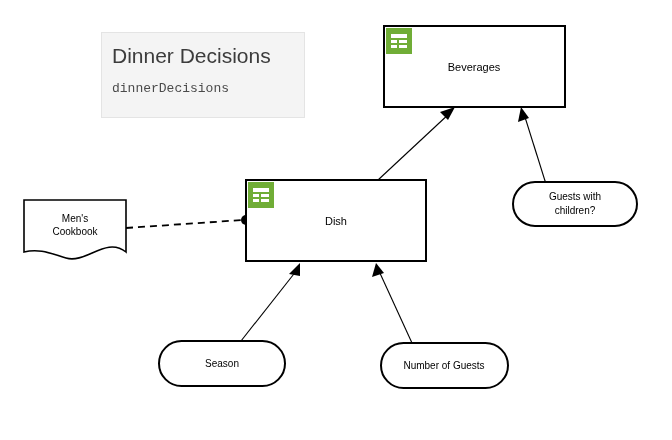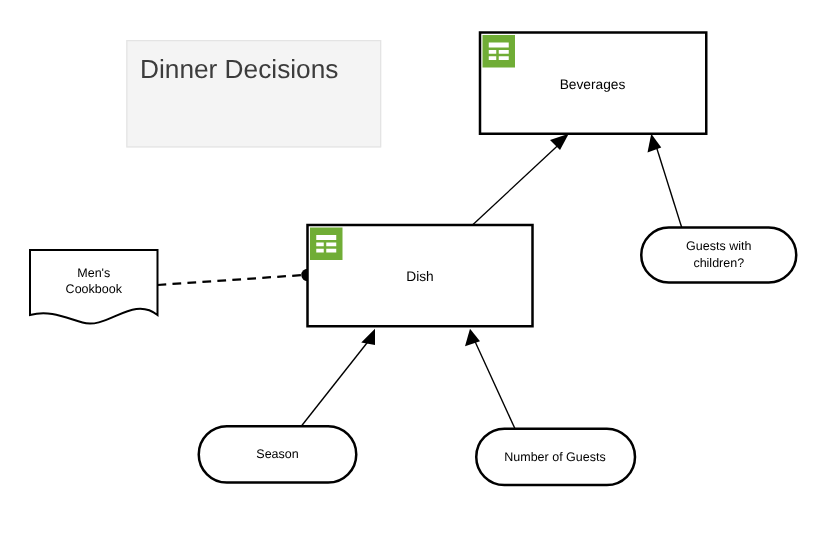--- a/index.html
+++ b/index.html
@@ -111,20 +111,21 @@
     fill: #ffffff;
   }
 </style>
 </head>
 <body>
 
 <div id="canvas">
 
   <div class="title-card">
     <div class="diagram-title">Dinner Decisions</div>
+    <div class="diagram-id">dinnerDecisions</div>
   </div>
 
   <svg id="drd" viewBox="0 0 672 440">
 
     <g>
 
       <g>
         <line class="edge-solid" x1="378" y1="180" x2="451" y2="112"></line>
         <polygon class="arrow-head" points="455,107 440,112 448,120"></polygon>
       </g>

